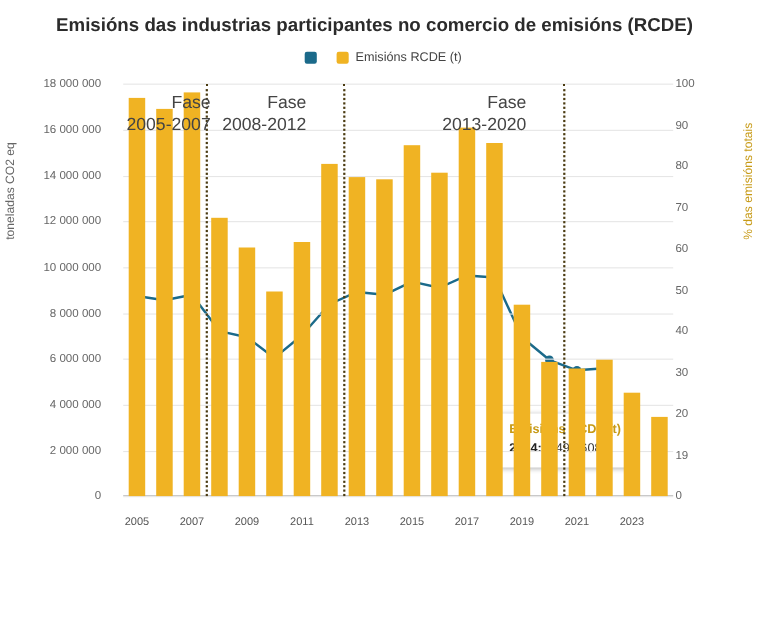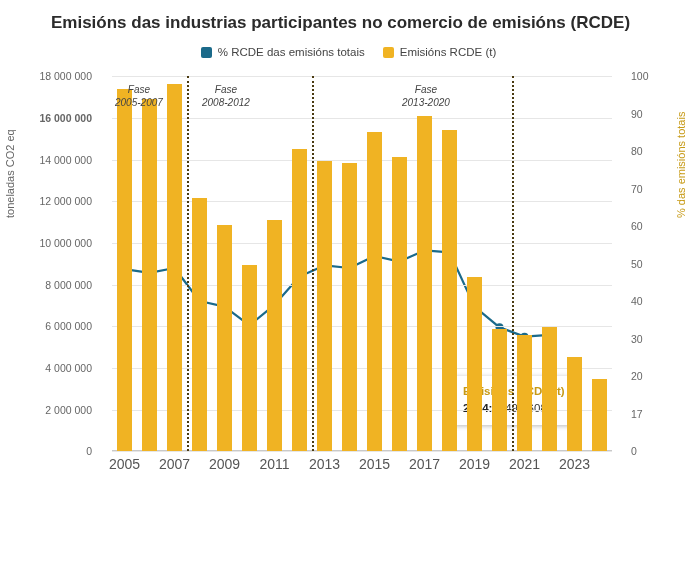--- a/index.html
+++ b/index.html
@@ -102,55 +102,54 @@
     right: 100%;
     margin-right: 20px;
     transform: translateY(-50%);
     font-size: 10.5px;
     color: #666;
     white-space: nowrap;
   }
   .ytick-right {
     position: absolute;
     left: 100%;
-    margin-left: 19px;
+    margin-left: 2px;
     transform: translateY(-50%);
     font-size: 10.5px;
     color: #666;
     white-space: nowrap;
   }
   .bar {
     position: absolute;
     bottom: 0;
     background: #f0b323;
   }
   .xtick {
     position: absolute;
     top: 100%;
-    margin-top: 5px;
+    margin-top: 18px;
     transform: translateX(-50%);
-    font-size: 14px;
+    font-size: 10px;
     color: #555;
     white-space: nowrap;
   }
   .phase-line {
     position: absolute;
     top: 0;
     width: 0;
     border-left: 2px dotted #4a3a10;
     height: 100%;
   }
   .phase-label {
     position: absolute;
-    font-size: 10px;
+    font-size: 16px;
     color: #444;
     line-height: 1.25;
-    text-align: center;
-    white-space: nowrap;
-    font-style: italic;
+    text-align: right;
+    white-space: nowrap;
   }
   svg.line-layer {
     position: absolute;
     left: 0;
     top: 0;
     overflow: visible;
   }
   .tooltip {
     position: absolute;
     background: #ffffff;
@@ -184,21 +183,20 @@
 </head>
 <body>
 
 <div class="page">
 
   <div class="chart-title">Emisións das industrias participantes no comercio de emisións (RCDE)</div>
 
   <div class="legend">
     <div class="legend-item">
       <span class="legend-swatch" style="background:#1b6a8a"></span>
-      <span>% RCDE das emisións totais</span>
     </div>
     <div class="legend-item">
       <span class="legend-swatch" style="background:#f0b323"></span>
       <span>Emisións RCDE (t)</span>
     </div>
   </div>
 
   <div class="plot-wrap">
     <div class="y-left-title">toneladas CO2 eq</div>
     <div class="y-right-title">% das emisións totais</div>
@@ -244,25 +242,25 @@
         <div class="ytick-left" style="top: 250px;">6 000 000</div>
         <div class="gridline" style="top: 208.333px;"></div>
         <div class="ytick-left" style="top: 208.333px;">8 000 000</div>
         <div class="gridline" style="top: 166.667px;"></div>
         <div class="ytick-left" style="top: 166.667px;">10 000 000</div>
         <div class="gridline" style="top: 125px;"></div>
         <div class="ytick-left" style="top: 125px;">12 000 000</div>
         <div class="gridline" style="top: 83.3333px;"></div>
         <div class="ytick-left" style="top: 83.3333px;">14 000 000</div>
         <div class="gridline" style="top: 41.6667px;"></div>
-        <div class="ytick-left" style="top: 41.6667px; font-weight: bold;">16 000 000</div>
+        <div class="ytick-left" style="top: 41.6667px;">16 000 000</div>
         <div class="gridline" style="top: 0px;"></div>
         <div class="ytick-left" style="top: 0px;">18 000 000</div>
         <div class="ytick-right" style="top: 375px;">0</div>
-        <div class="ytick-right" style="top: 337.5px;">17</div>
+        <div class="ytick-right" style="top: 337.5px;">19</div>
         <div class="ytick-right" style="top: 300px;">20</div>
         <div class="ytick-right" style="top: 262.5px;">30</div>
         <div class="ytick-right" style="top: 225px;">40</div>
         <div class="ytick-right" style="top: 187.5px;">50</div>
         <div class="ytick-right" style="top: 150px;">60</div>
         <div class="ytick-right" style="top: 112.5px;">70</div>
         <div class="ytick-right" style="top: 75px;">80</div>
         <div class="ytick-right" style="top: 37.5px;">90</div>
         <div class="ytick-right" style="top: 0px;">100</div>
         <div class="bar" style="left: 5.25px; width: 14.5px; height: 362.5px; background: rgb(240, 179, 35);"></div>

